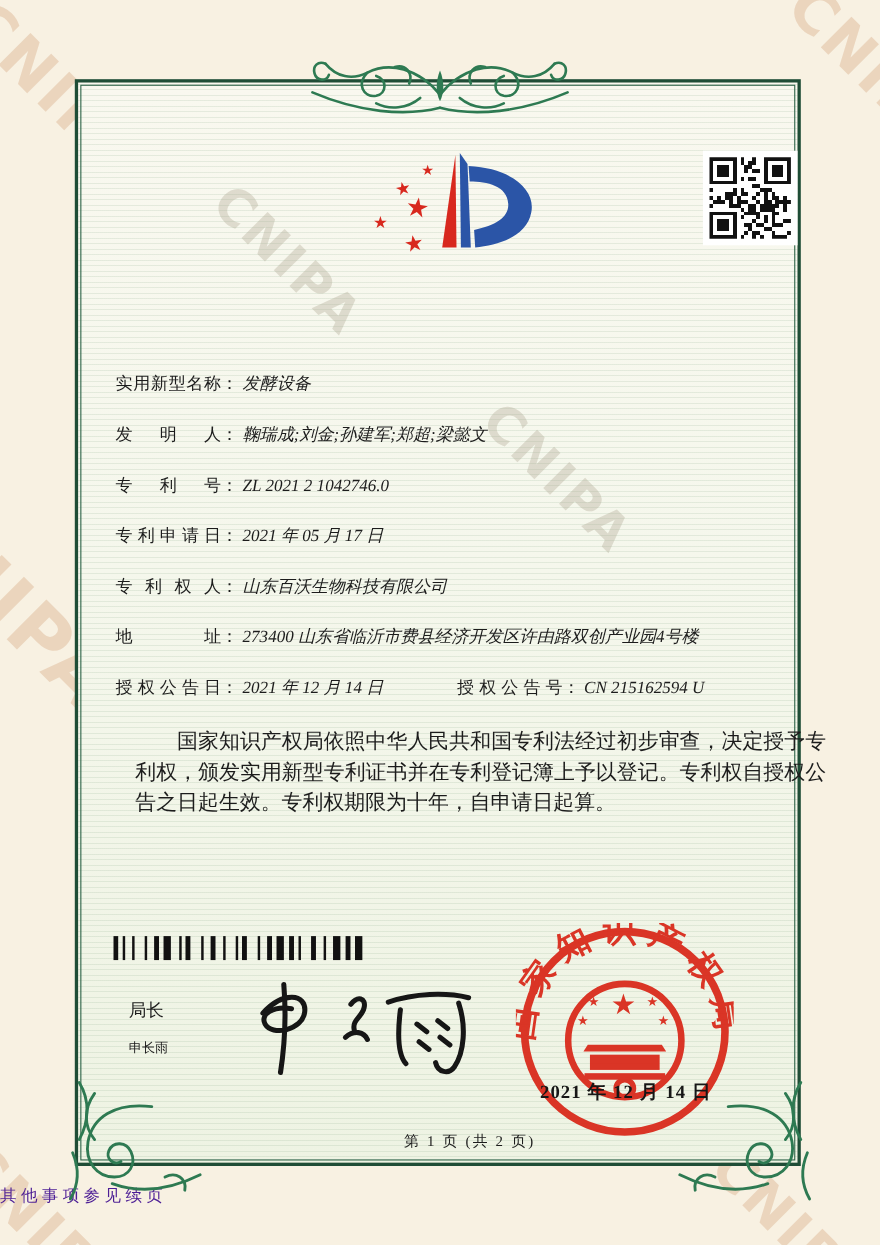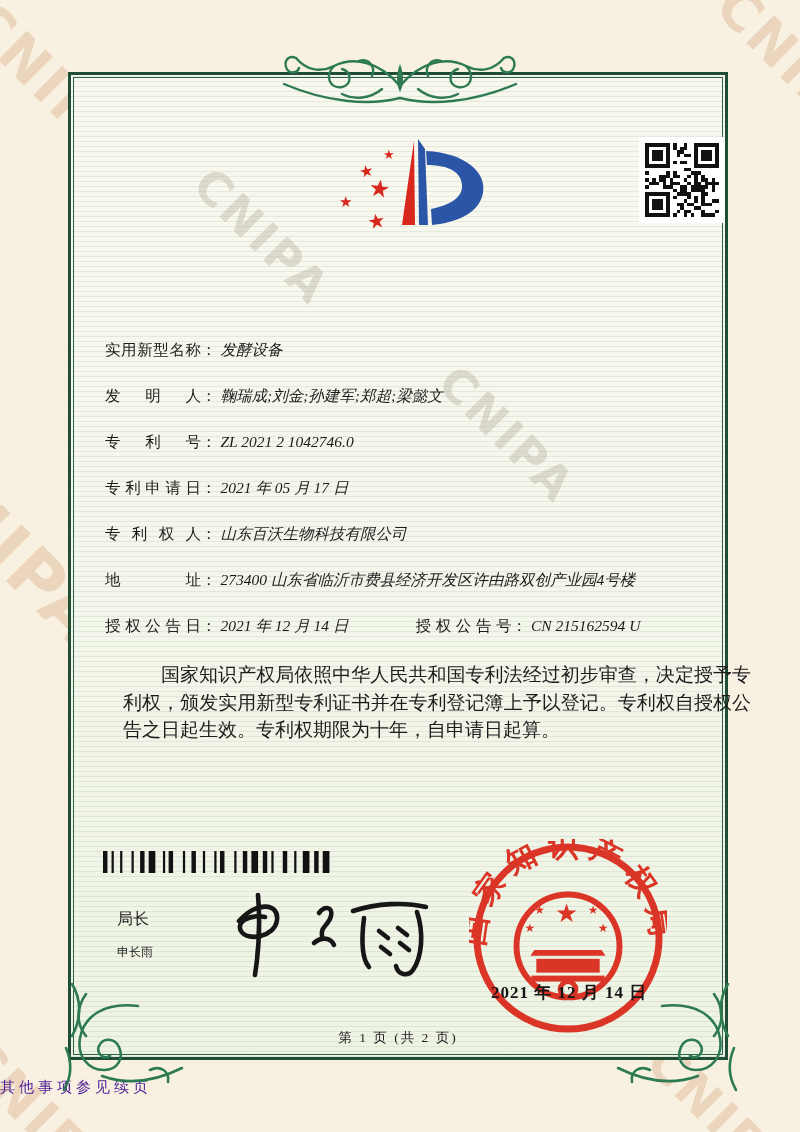--- a/index.html
+++ b/index.html
@@ -74,21 +74,21 @@
   .sig-title{left:46px;top:834px;font-family:"Liberation Sans","DejaVu Sans",sans-serif;font-size:16px;z-index:4;}
   .sig-name{left:46px;top:869px;font-family:"Liberation Sans","DejaVu Sans",sans-serif;font-size:12px;z-index:4;}
   .signature{left:148px;top:812px;width:220px;height:100px;z-index:4;}
 
   .seal{left:398px;top:764px;width:198px;height:198px;z-index:5;opacity:.93;}
   .seal-date{
     left:408px;top:906px;width:180px;text-align:center;z-index:6;
     font-size:17px;letter-spacing:1px;color:#161616;font-weight:bold;
   }
 
-  .pagenum{left:0;top:954px;width:100%;text-align:center;font-size:13.5px;letter-spacing:2px;z-index:4;}
+  .pagenum{left:0;top:954px;width:100%;text-align:center;font-size:13.5px;letter-spacing:2px;z-index:4;padding-left:29px;}
 
   .footer-note{
     position:absolute;z-index:4;left:0;top:1078px;width:100%;
     font-size:15px;letter-spacing:4px;color:#4c1d95;
   }
 
   
   .orn{position:absolute;z-index:6;pointer-events:none;}
   .orn-top{left:268px;top:42px;width:264px;height:74px;}
   .orn-bl{left:46px;top:978px;width:140px;height:118px;}

